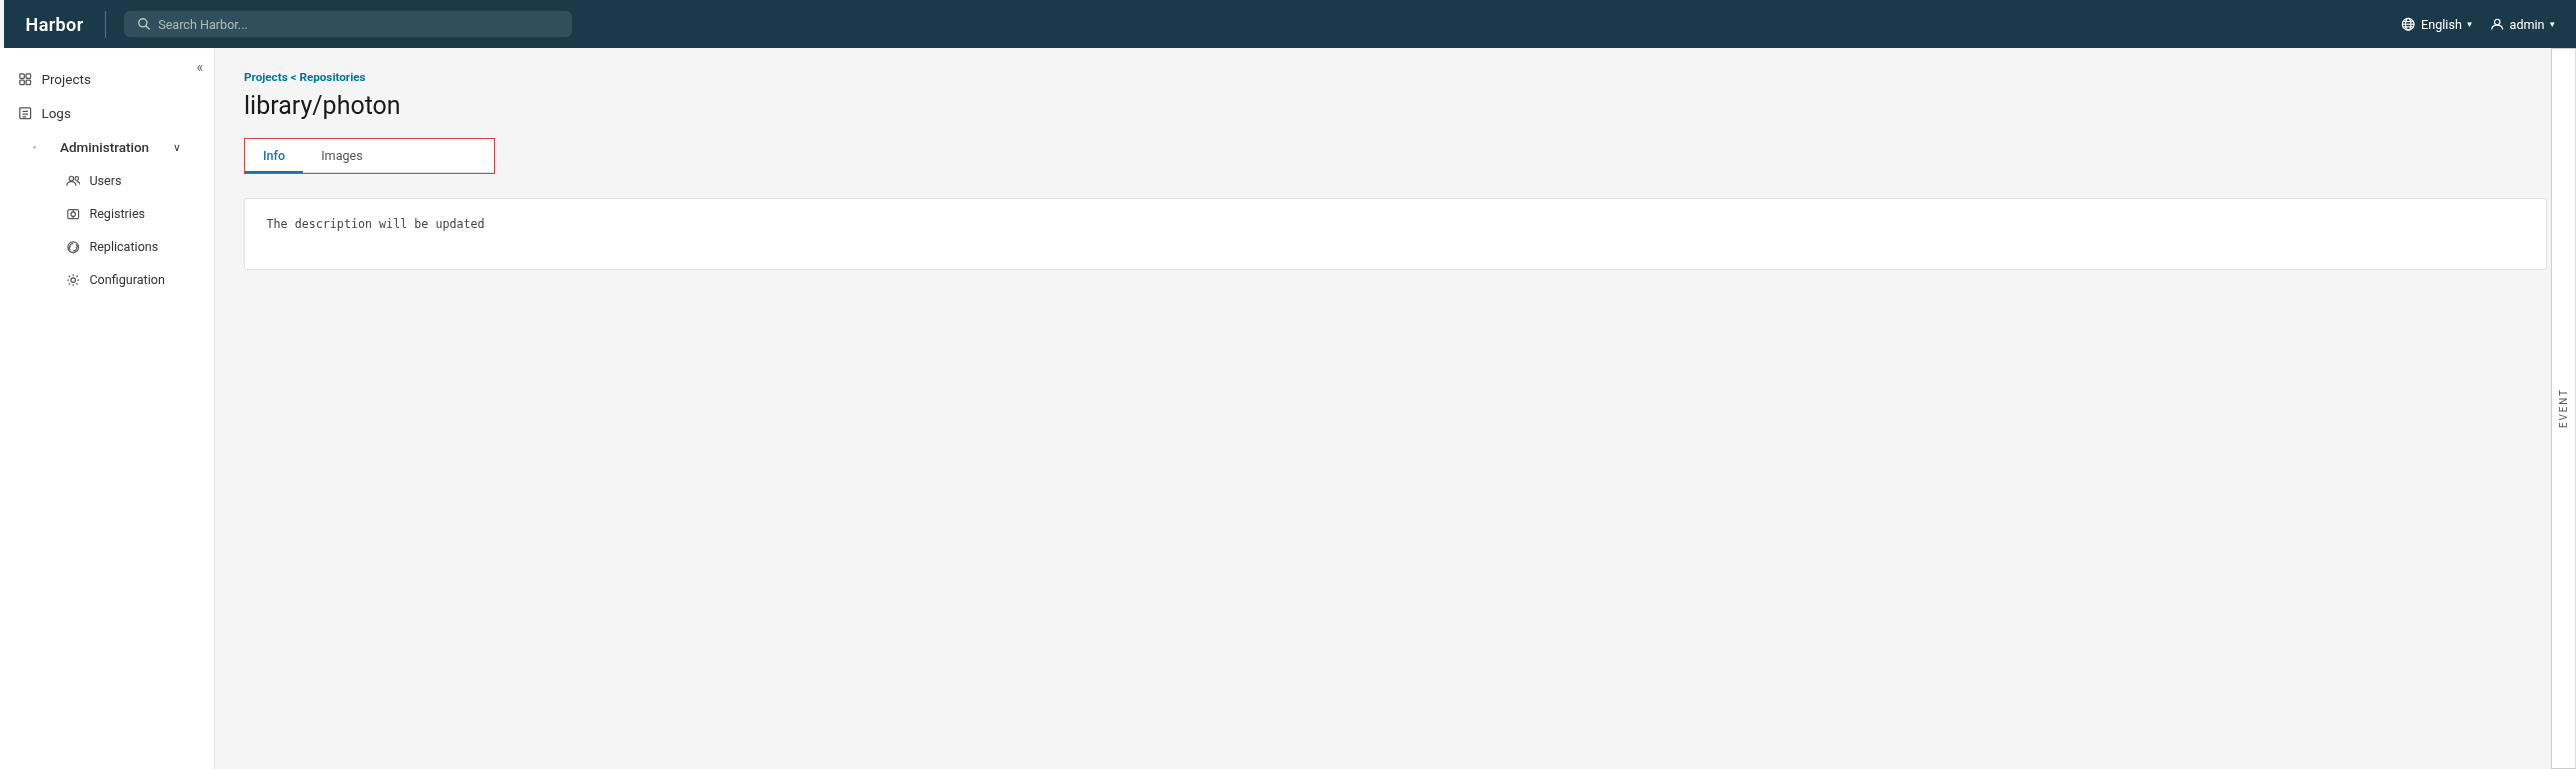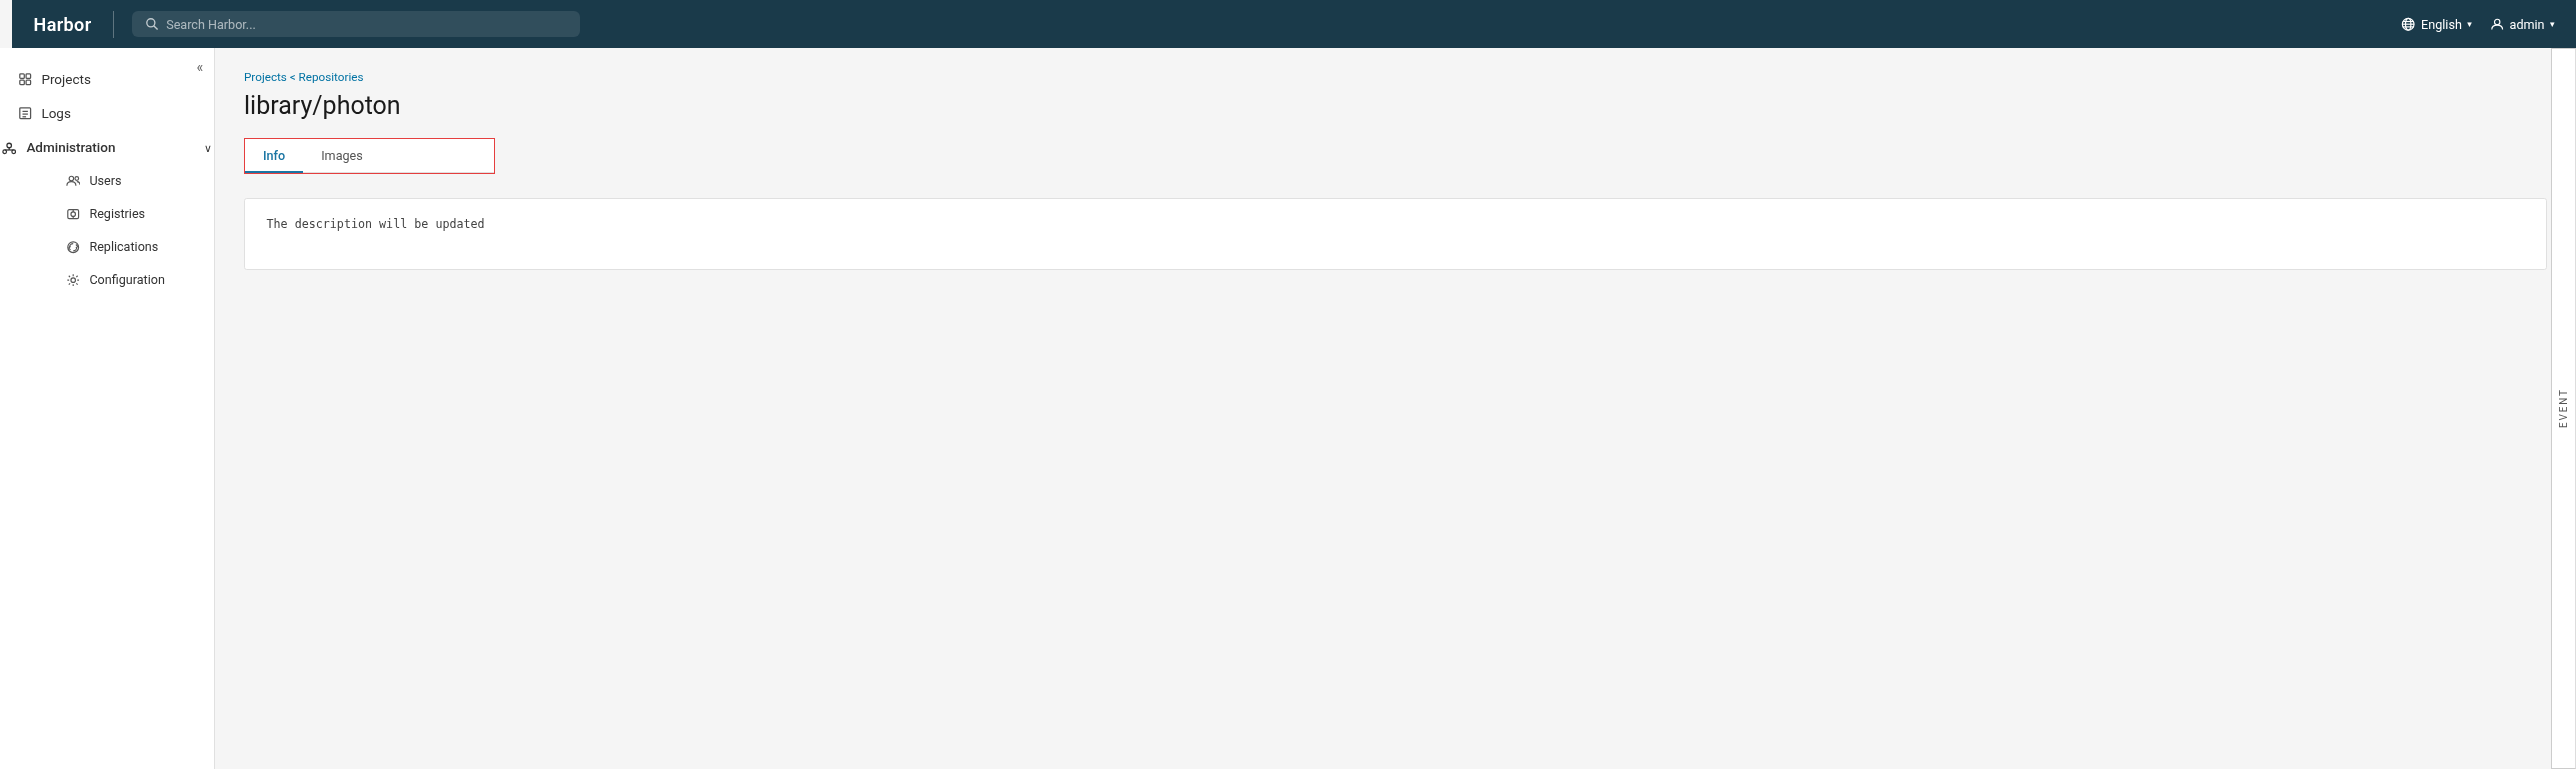--- a/index.html
+++ b/index.html
@@ -6,21 +6,21 @@
     body { font-family: -apple-system, BlinkMacSystemFont, 'Segoe UI', Roboto, Arial, sans-serif; background: #f5f5f5; height: 770px; overflow: hidden; }
 
     
     .topnav {
       display: flex;
       align-items: center;
       background: #1a3a4a;
       height: 48px;
       padding: 0 21.5px;
       position: fixed;
-      top: 0; left: 12px; right: 0;
+      top: 0; left: 4px; right: 0;
       z-index: 100;
     }
     .topnav-logo {
       color: #ffffff;
       font-size: 18px;
       font-weight: 600;
       letter-spacing: 0.4px;
       margin-right: 21.5px;
     }
     .topnav-divider {
@@ -85,27 +85,27 @@
       display: flex;
       align-items: center;
       padding: 9px 18px;
       font-size: 13.5px;
       color: #333;
       cursor: pointer;
       gap: 9px;
     }
     .sidebar-section {
       display: flex;
-      align-items: flex-end;
-      padding: 9px 2px;
+      align-items: center;
+      padding: 9px 33px;
       font-size: 13.5px;
       font-weight: 500;
       color: #333;
       cursor: pointer;
-      gap: 10px;
+      gap: 24px;
     }
     .sidebar-section .chevron { margin-left: auto; font-size: 10.8px; }
     .sidebar-sub {
       padding-left: 57px;
     }
     .sidebar-sub .sidebar-item {
       padding-left: 9px;
       font-size: 12.6px;
     }
 
@@ -115,20 +115,21 @@
       padding: 21.5px 29px;
       overflow-y: auto;
       background: #f5f5f5;
     }
 
     .breadcrumb {
       font-size: 11.7px;
       color: #0072a3;
       margin-bottom: 7.2px;
       cursor: pointer;
+      font-weight: bold;
     }
     .page-title {
       font-size: 25px;
       font-weight: 400;
       color: #1a1a1a;
       margin-bottom: 18px;
     }
 
     
     .tab-panel {

